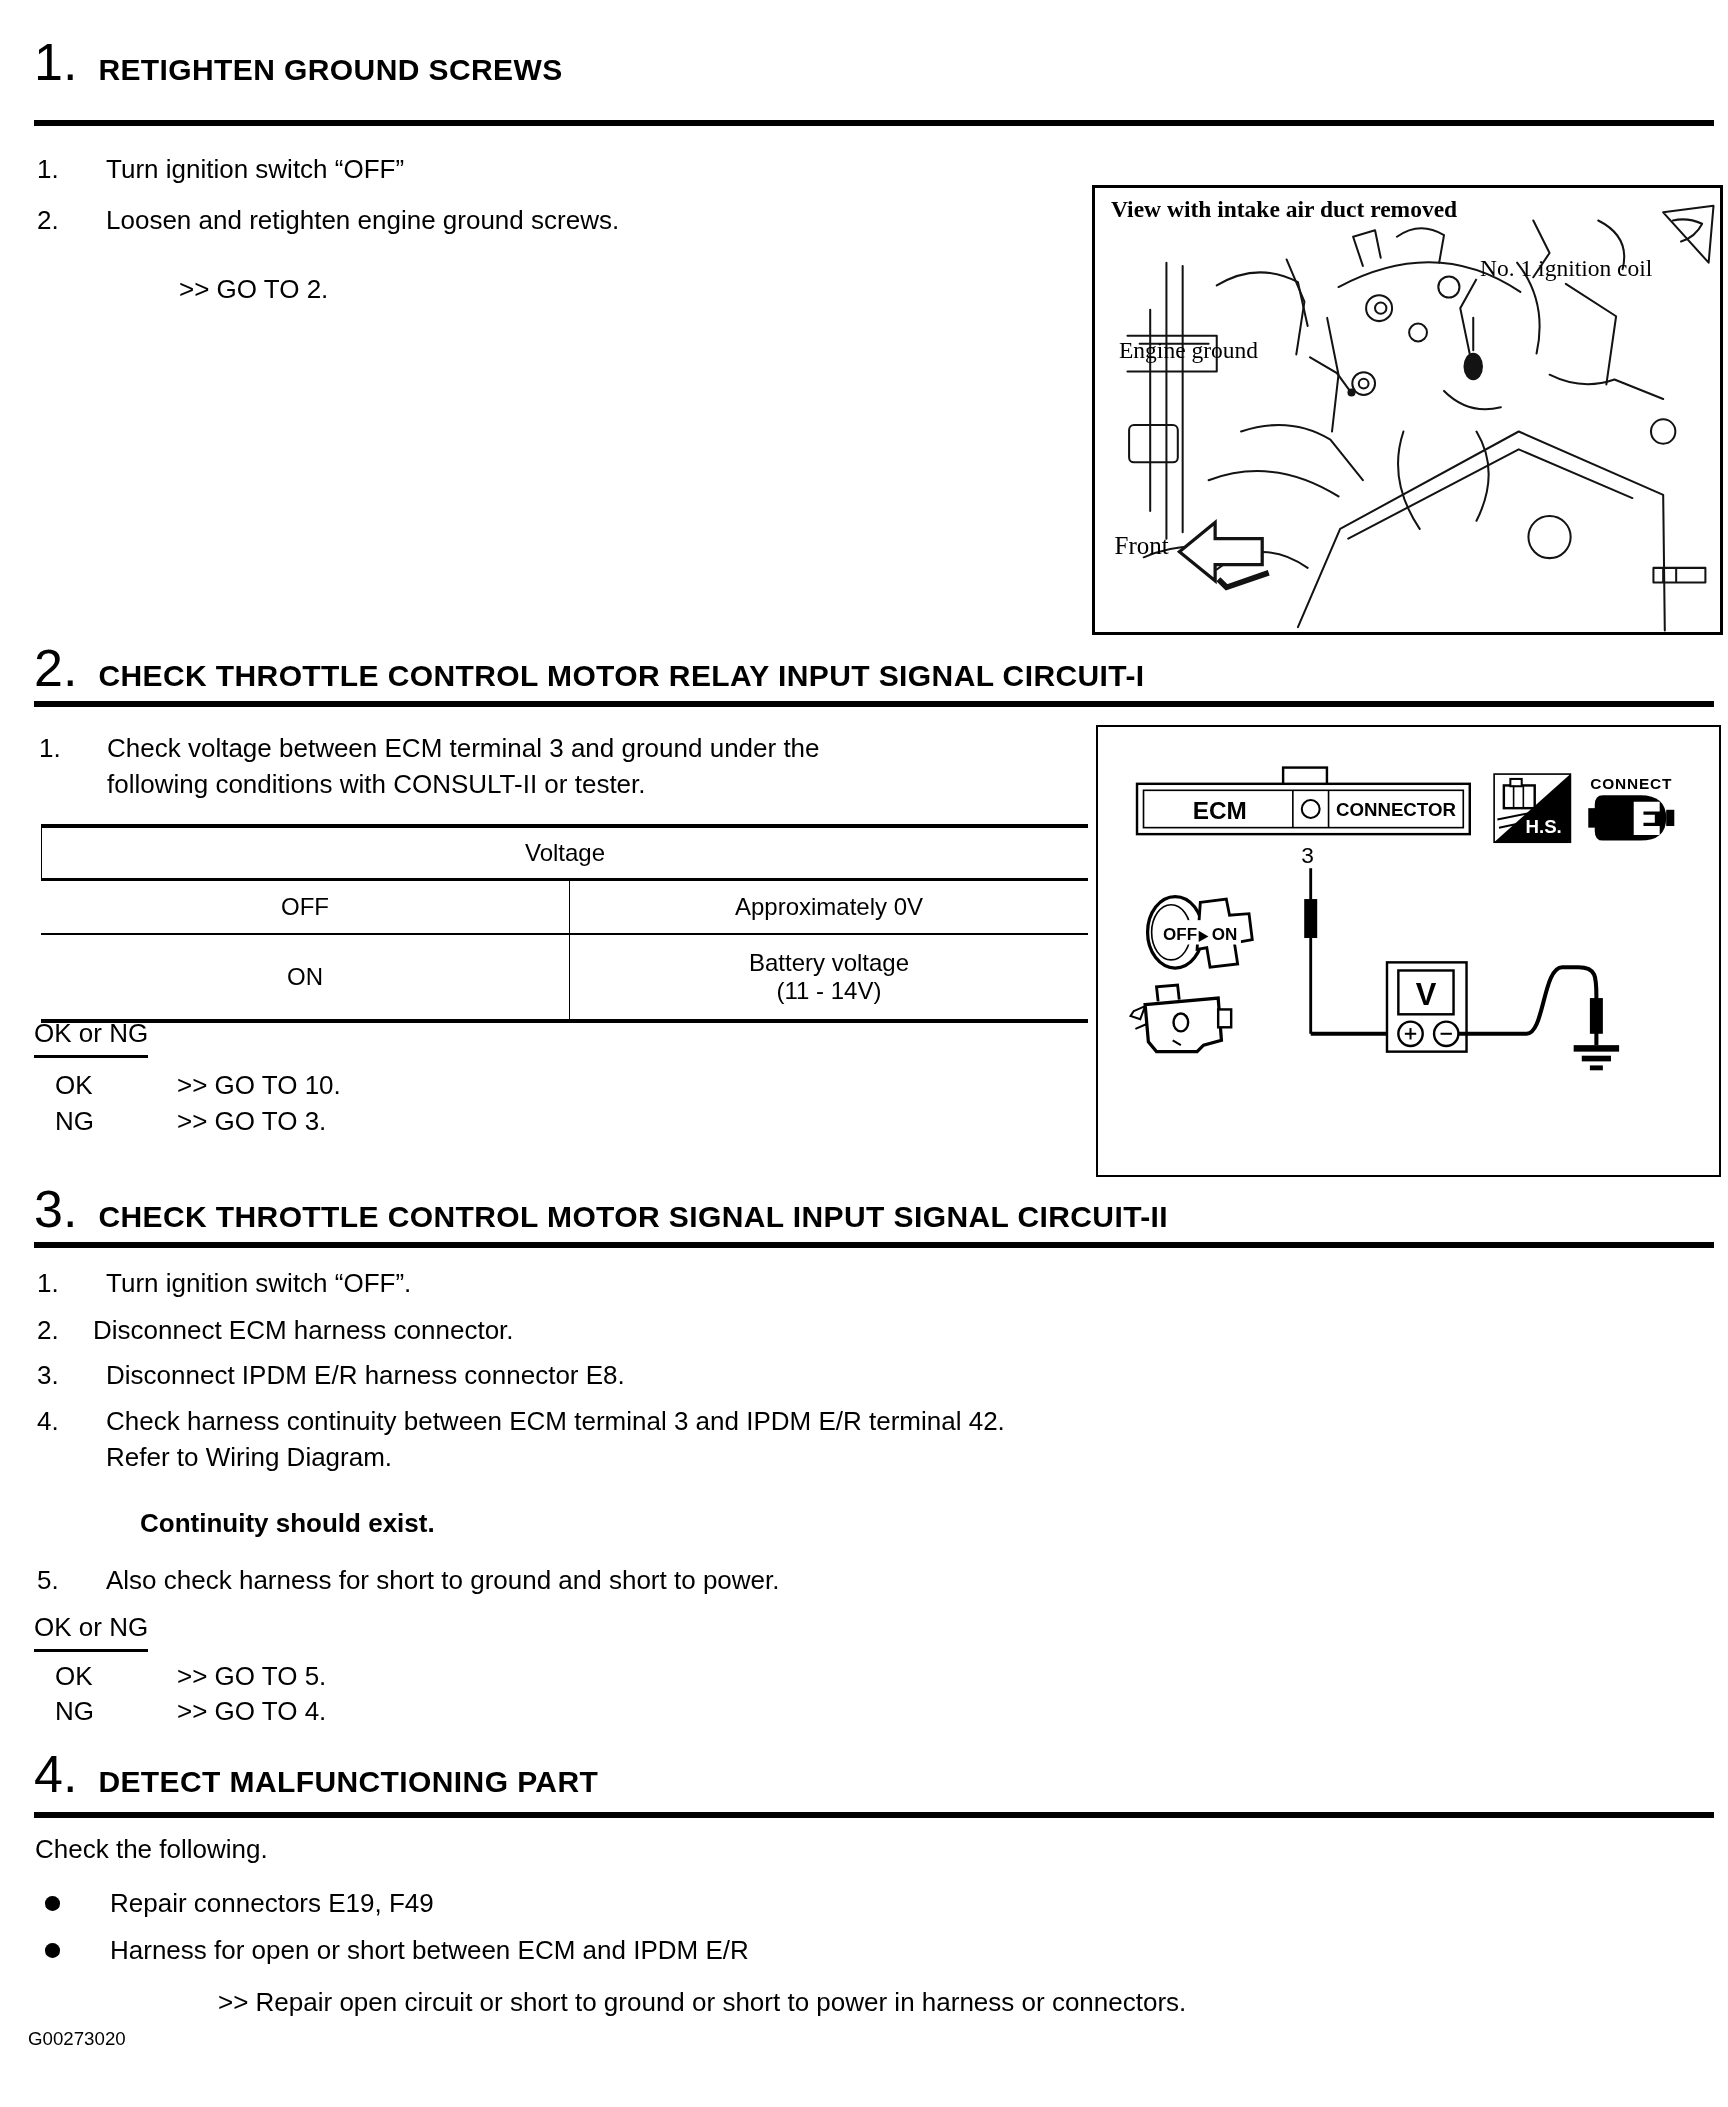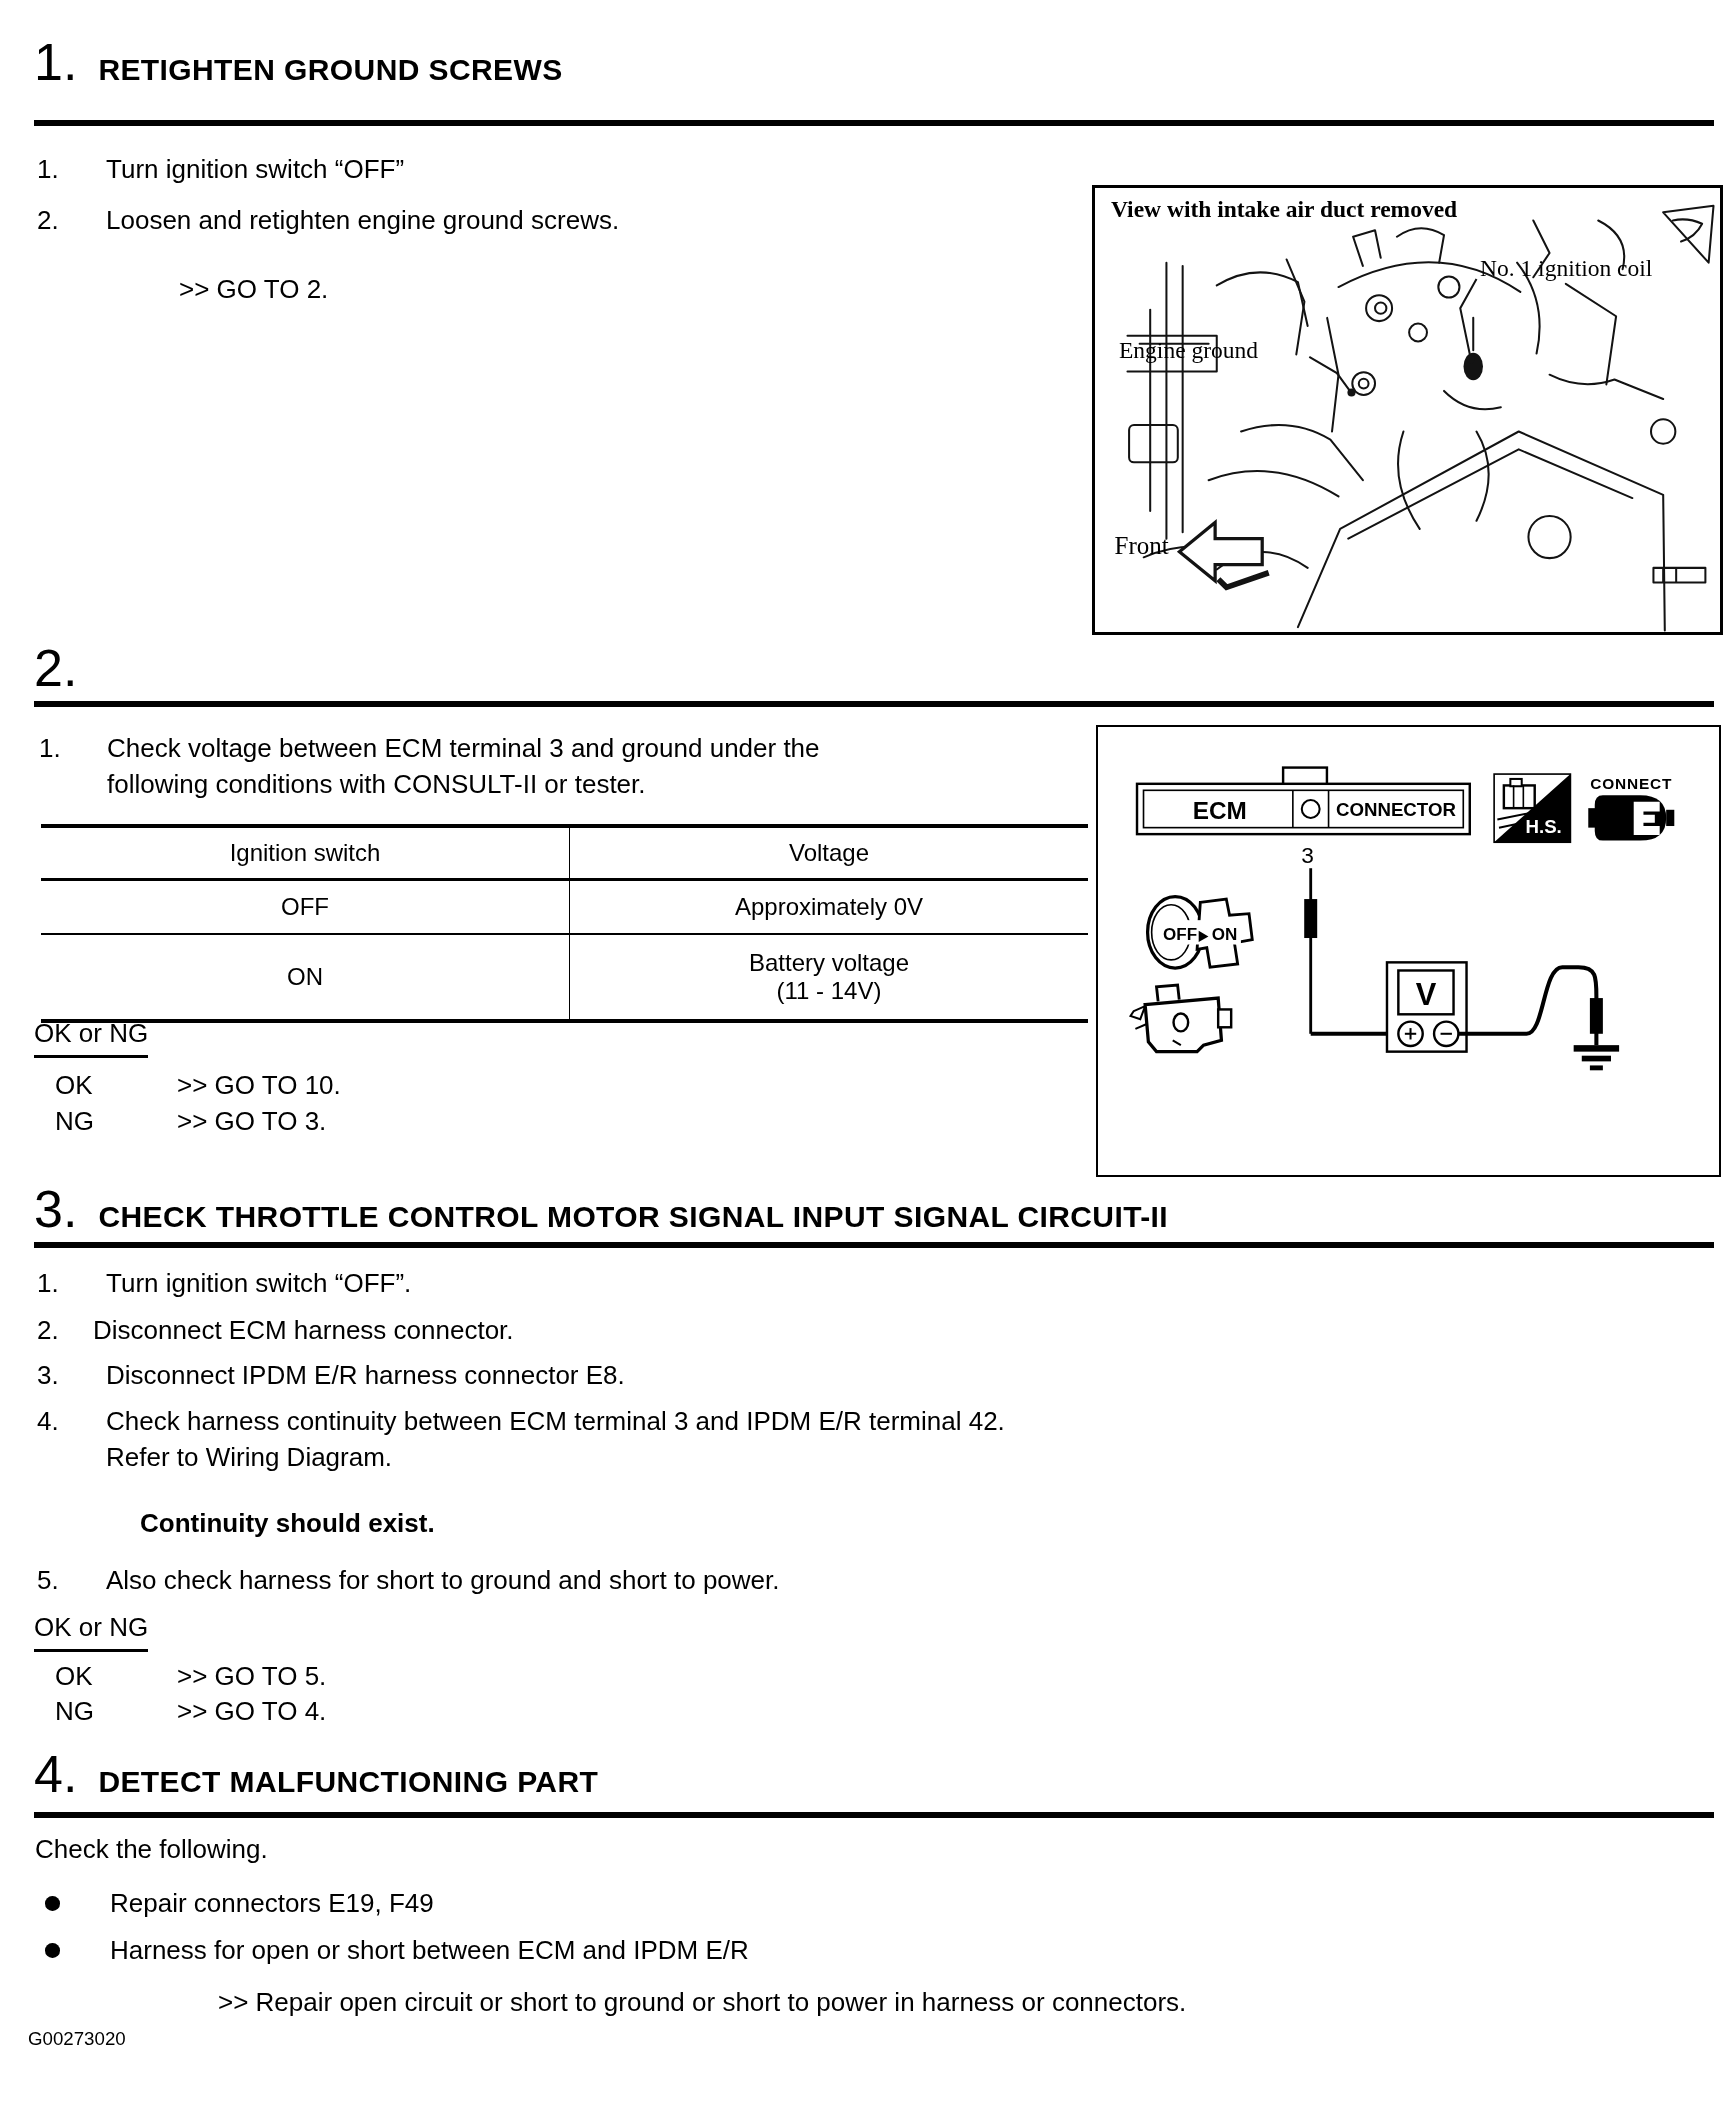--- a/index.html
+++ b/index.html
@@ -100,30 +100,30 @@
       <path d="M 152 482 L 162 492 L 214 474" stroke="#131313" stroke-width="7" fill="none"></path>
     </svg>
     <div class="figlabel bold" style="left:16px;top:8px">View with intake air duct removed</div>
     <div class="figlabel" style="left:385px;top:67px">No. 1 ignition coil</div>
     <div class="figlabel" style="left:24px;top:149px">Engine ground</div>
     <div class="figlabel" style="left:19.5px;top:344px;font-size:25px">Front</div>
   </div>
 
   <div class="sec-head" style="left:34px;top:638px">
     <span class="sec-num">2.</span>
+    <span class="sec-title">CHECK THROTTLE CONTROL MOTOR RELAY INPUT SIGNAL CIRCUIT-I</span>
   </div>
   <div class="rule" style="left:34px;top:701px;width:1680px"></div>
 
   <span class="t" style="left:39px;top:733px">1.</span>
   <span class="t" style="left:107px;top:733px">Check voltage between ECM terminal 3 and ground under the</span>
   <span class="t" style="left:107px;top:769px">following conditions with CONSULT-II or tester.</span>
 
   <div class="tbl" style="left:41px;top:824px;width:1047px">
     <div class="tr row-head">
-      <div class="td c1">Ignition switch</div>
       <div class="td c2">Voltage</div>
     </div>
     <div class="tr row-a">
       <div class="td c1">OFF</div>
       <div class="td c2">Approximately 0V</div>
     </div>
     <div class="tr row-b">
       <div class="td c1">ON</div>
       <div class="td c2">
         <span>Battery voltage</span>

